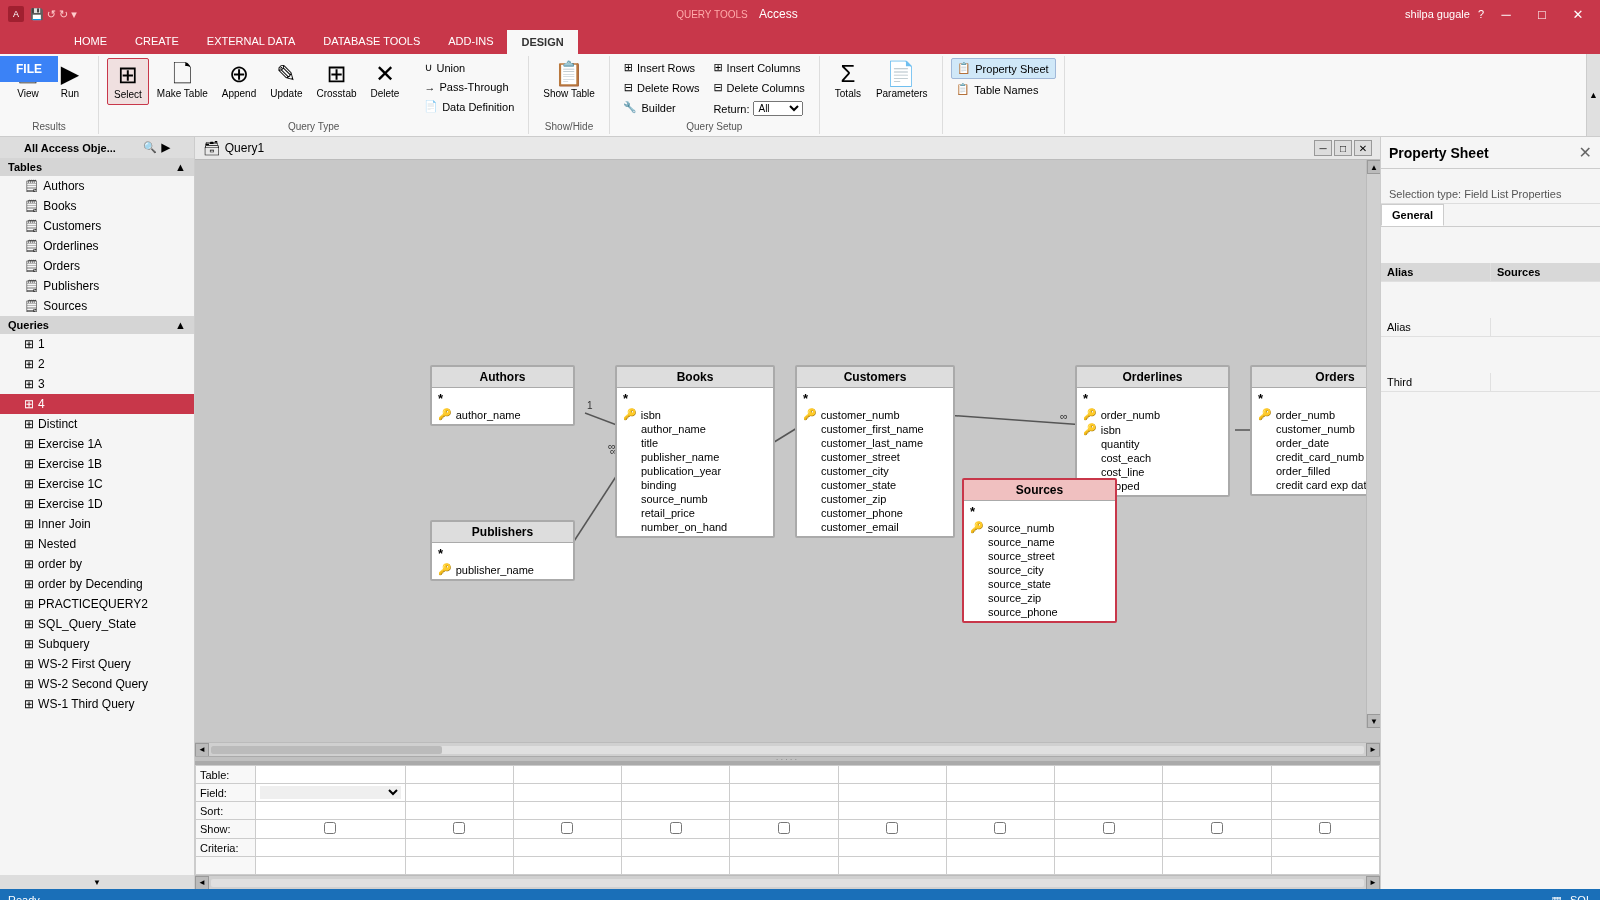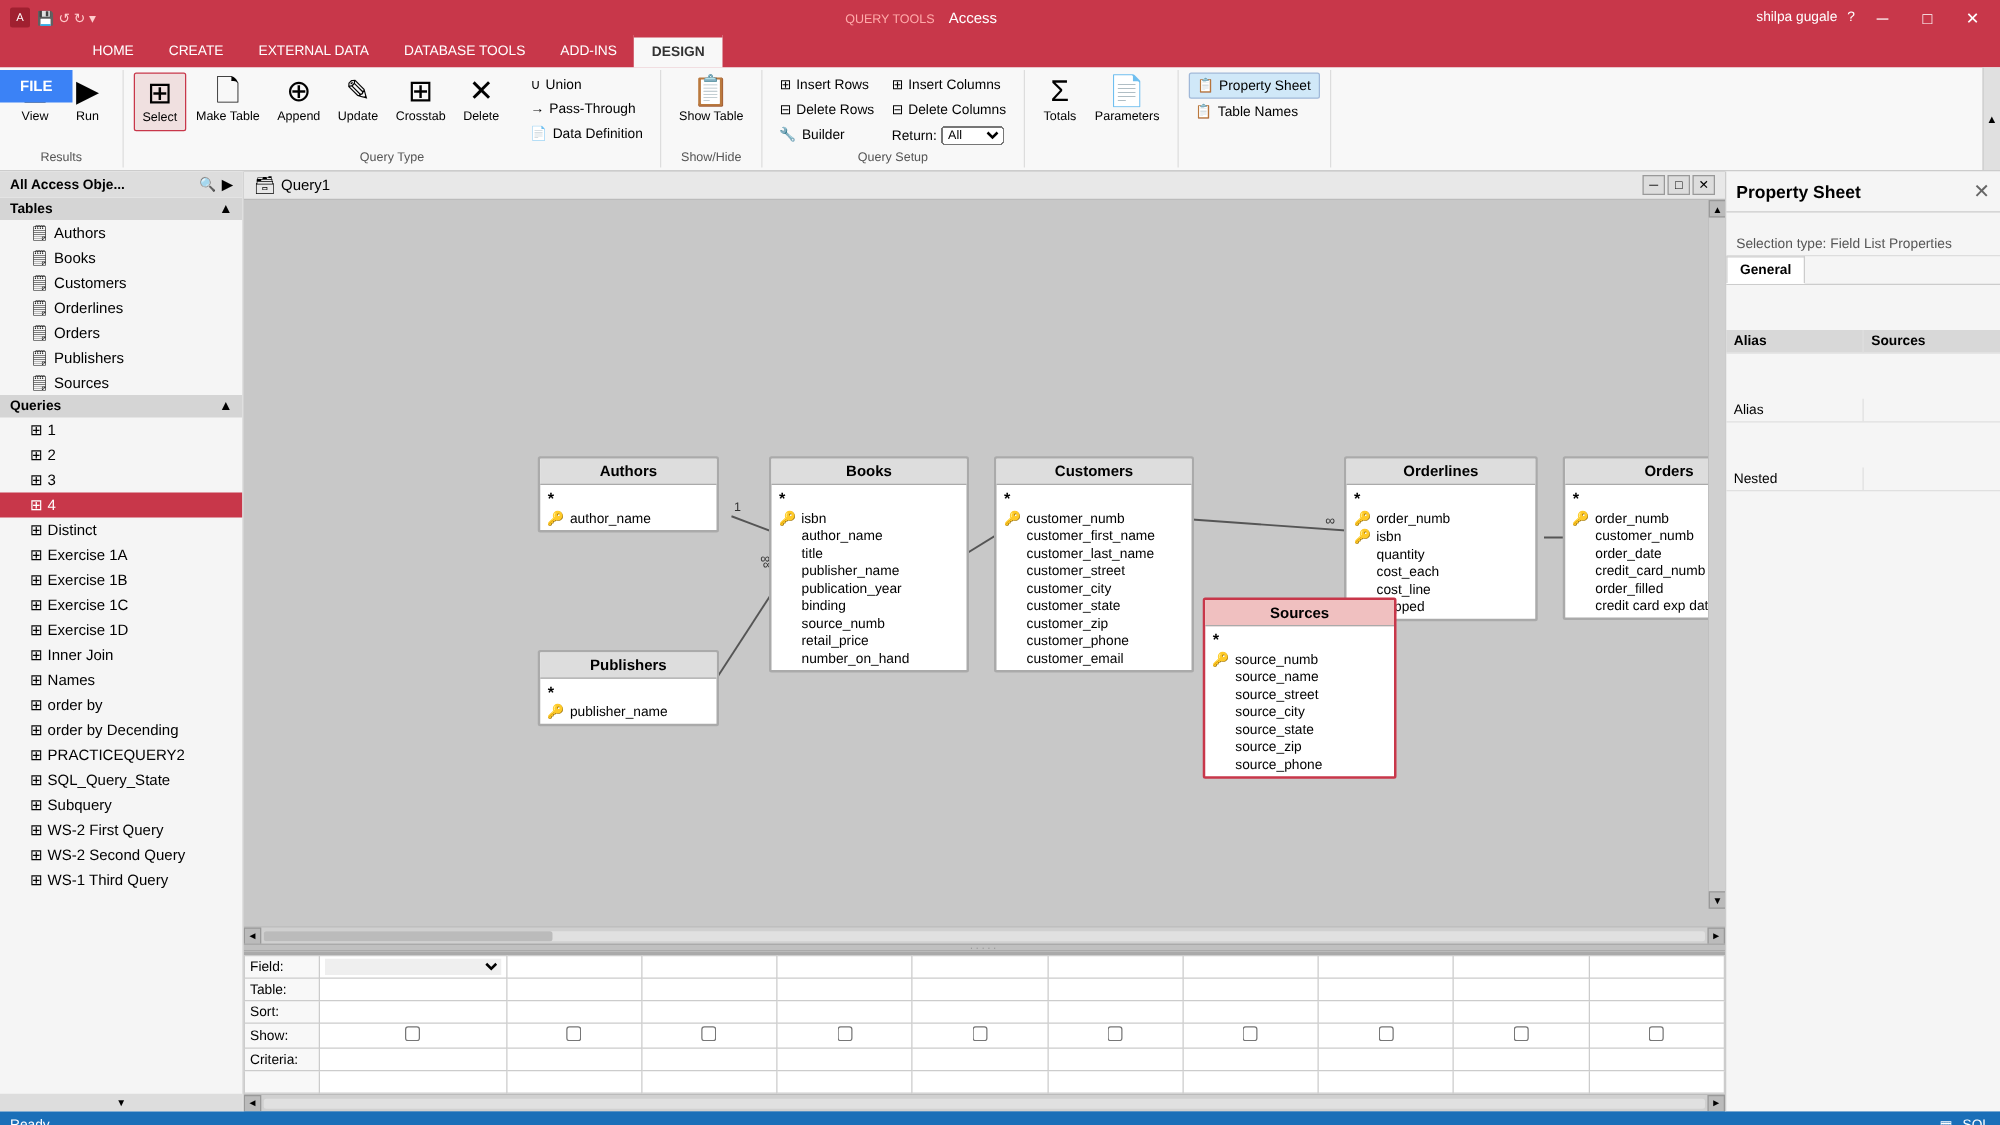--- a/index.html
+++ b/index.html
@@ -60,21 +60,21 @@
     .ribbon-btn-large .label { font-size: 10px; margin-top: 2px; text-align: center; }
     .ribbon-btn-active { background: #f0e0e0; border: 1px solid #c8374a; }
     .ribbon-btn-small { display: flex; align-items: center; gap: 4px; padding: 3px 6px; cursor: pointer; border-radius: 2px; font-size: 11px; }
     .ribbon-col { display: flex; flex-direction: column; gap: 1px; }
 
     
     .main-area { display: flex; height: calc(900px - 28px - 98px - 22px); }
 
     
     .nav-panel { width: 195px; background: #f5f5f5; border-right: 1px solid #ccc; display: flex; flex-direction: column; overflow: hidden; }
-    .nav-header { background: #ddd; padding: 4px 8px; display: flex; align-items: center; justify-content: space-between; font-size: 11px; font-weight: bold; }
+    .nav-header { background: #ddd; padding: 4px 24px; display: flex; align-items: center; justify-content: space-between; font-size: 11px; font-weight: bold; }
     .nav-header-icons { display: flex; gap: 4px; }
     .nav-section-header { background: #d5d5d5; padding: 3px 8px; display: flex; align-items: center; justify-content: space-between; font-size: 11px; font-weight: bold; cursor: pointer; }
     .nav-item { padding: 3px 8px 3px 24px; font-size: 12px; cursor: pointer; display: flex; align-items: center; gap: 4px; }
     .nav-item.active { background: #c8374a; color: white; }
     .nav-item .item-icon { font-size: 12px; }
 
     
     .status-bar { height: 22px; background: #1a6fb8; display: flex; align-items: center; padding: 0 8px; color: white; font-size: 11px; justify-content: space-between; }
     .status-right { display: flex; align-items: center; gap: 8px; }
 
@@ -389,21 +389,21 @@
       <div class="nav-item">
           <span class="item-icon">⊞</span>
           <span>Exercise 1D</span>
         </div>
       <div class="nav-item">
           <span class="item-icon">⊞</span>
           <span>Inner Join</span>
         </div>
       <div class="nav-item">
           <span class="item-icon">⊞</span>
-          <span>Names</span>
+          <span>Nested</span>
         </div>
       <div class="nav-item">
           <span class="item-icon">⊞</span>
           <span>order by</span>
         </div>
       <div class="nav-item">
           <span class="item-icon">⊞</span>
           <span>order by Decending</span>
         </div>
       <div class="nav-item">
@@ -593,50 +593,50 @@
 
       <div style="height:6px; background:#c0c0c0; cursor:row-resize; display:flex; align-items:center; justify-content:center; border-top:1px solid #aaa; border-bottom:1px solid #aaa;">
         <span style="font-size:8px; color:#888; letter-spacing:2px;">·····</span>
       </div>
 
       <div class="query-grid">
         <div class="grid-scroll">
           <table class="query-table">
             <tbody>
               <tr>
+                <td class="row-label">Table:</td>
+                <td></td>
+                <td></td>
+                <td></td>
+                <td></td>
+                <td></td>
+                <td></td>
+                <td></td>
+                <td></td>
+                <td></td>
+                <td></td>
+              </tr>
+              <tr>
                 <td class="row-label">Field:</td>
                 <td>
                   <select style="font-size:10px; width:100%; border:none;">
                     <option></option>
                   </select>
                 </td>
                 <td></td>
                 <td></td>
                 <td></td>
                 <td></td>
                 <td></td>
                 <td></td>
                 <td></td>
                 <td></td>
                 <td></td>
               </tr>
               <tr>
-                <td class="row-label">Table:</td>
-                <td></td>
-                <td></td>
-                <td></td>
-                <td></td>
-                <td></td>
-                <td></td>
-                <td></td>
-                <td></td>
-                <td></td>
-                <td></td>
-              </tr>
-              <tr>
                 <td class="row-label">Sort:</td>
                 <td></td>
                 <td></td>
                 <td></td>
                 <td></td>
                 <td></td>
                 <td></td>
                 <td></td>
                 <td></td>
                 <td></td>
@@ -706,21 +706,21 @@
     <div class="ps-grid">
       <div class="ps-row">
         <div class="ps-cell ps-cell-header">Alias</div>
         <div class="ps-cell ps-cell-header">Sources</div>
       </div>
       <div class="ps-row">
         <div class="ps-cell">Alias</div>
         <div class="ps-cell" contenteditable="true" style=""></div>
       </div>
       <div class="ps-row">
-        <div class="ps-cell">Nested</div>
+        <div class="ps-cell">Third</div>
         <div class="ps-cell" contenteditable="true" style=""></div>
       </div>
     </div>
   </div>
 
 </div>
 
 <div class="status-bar">
   <span>Ready</span>
   <div class="status-right">

